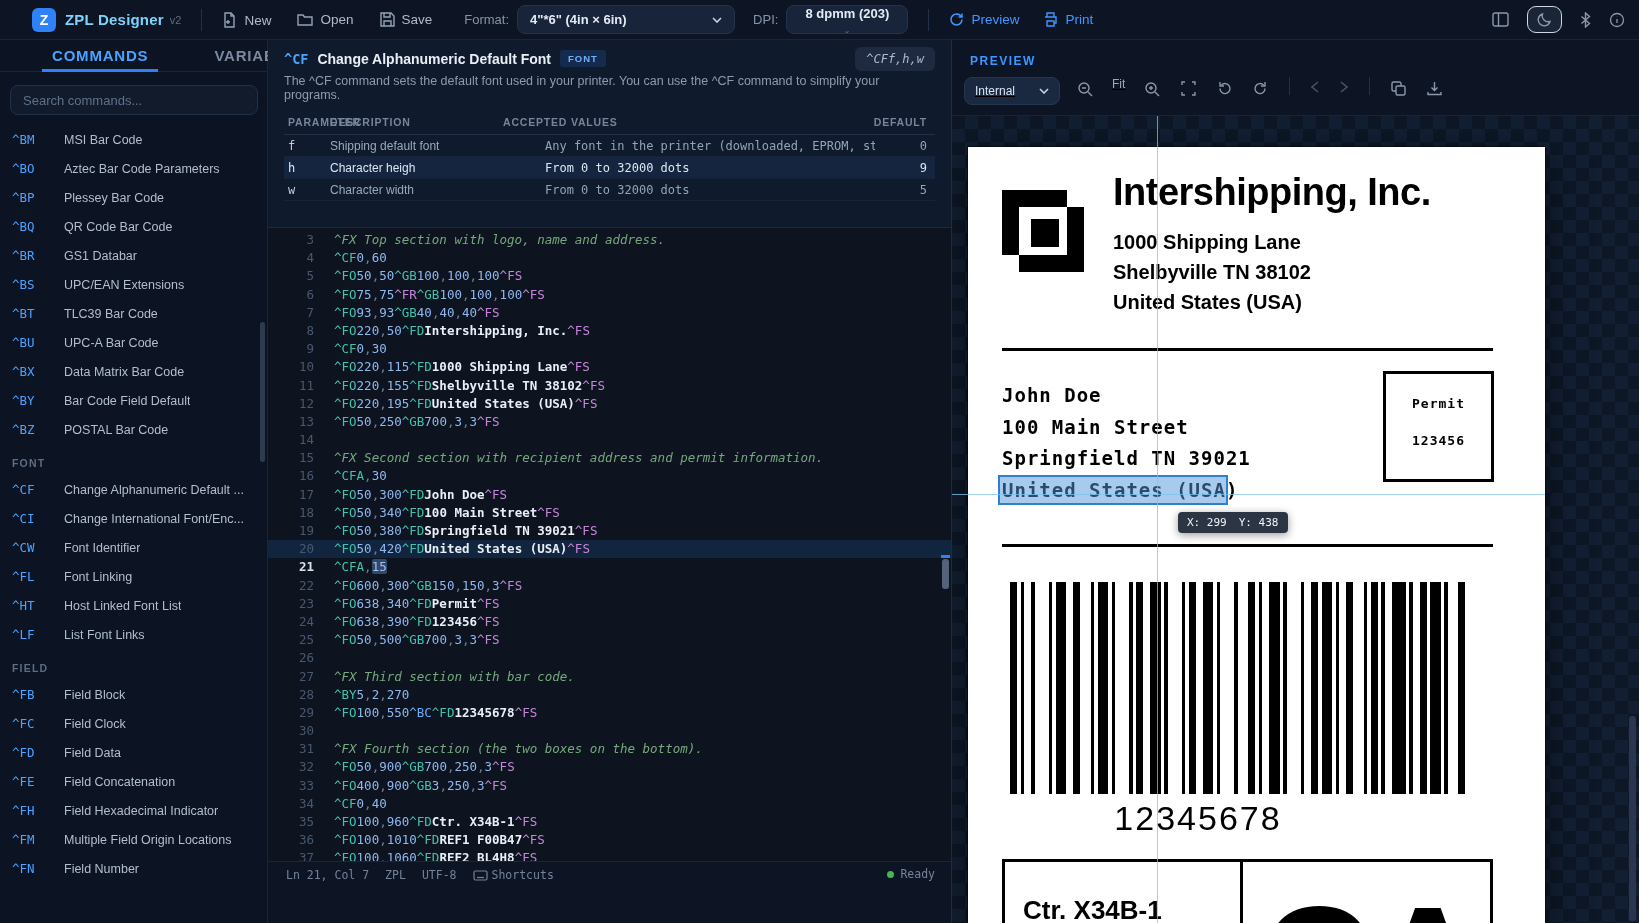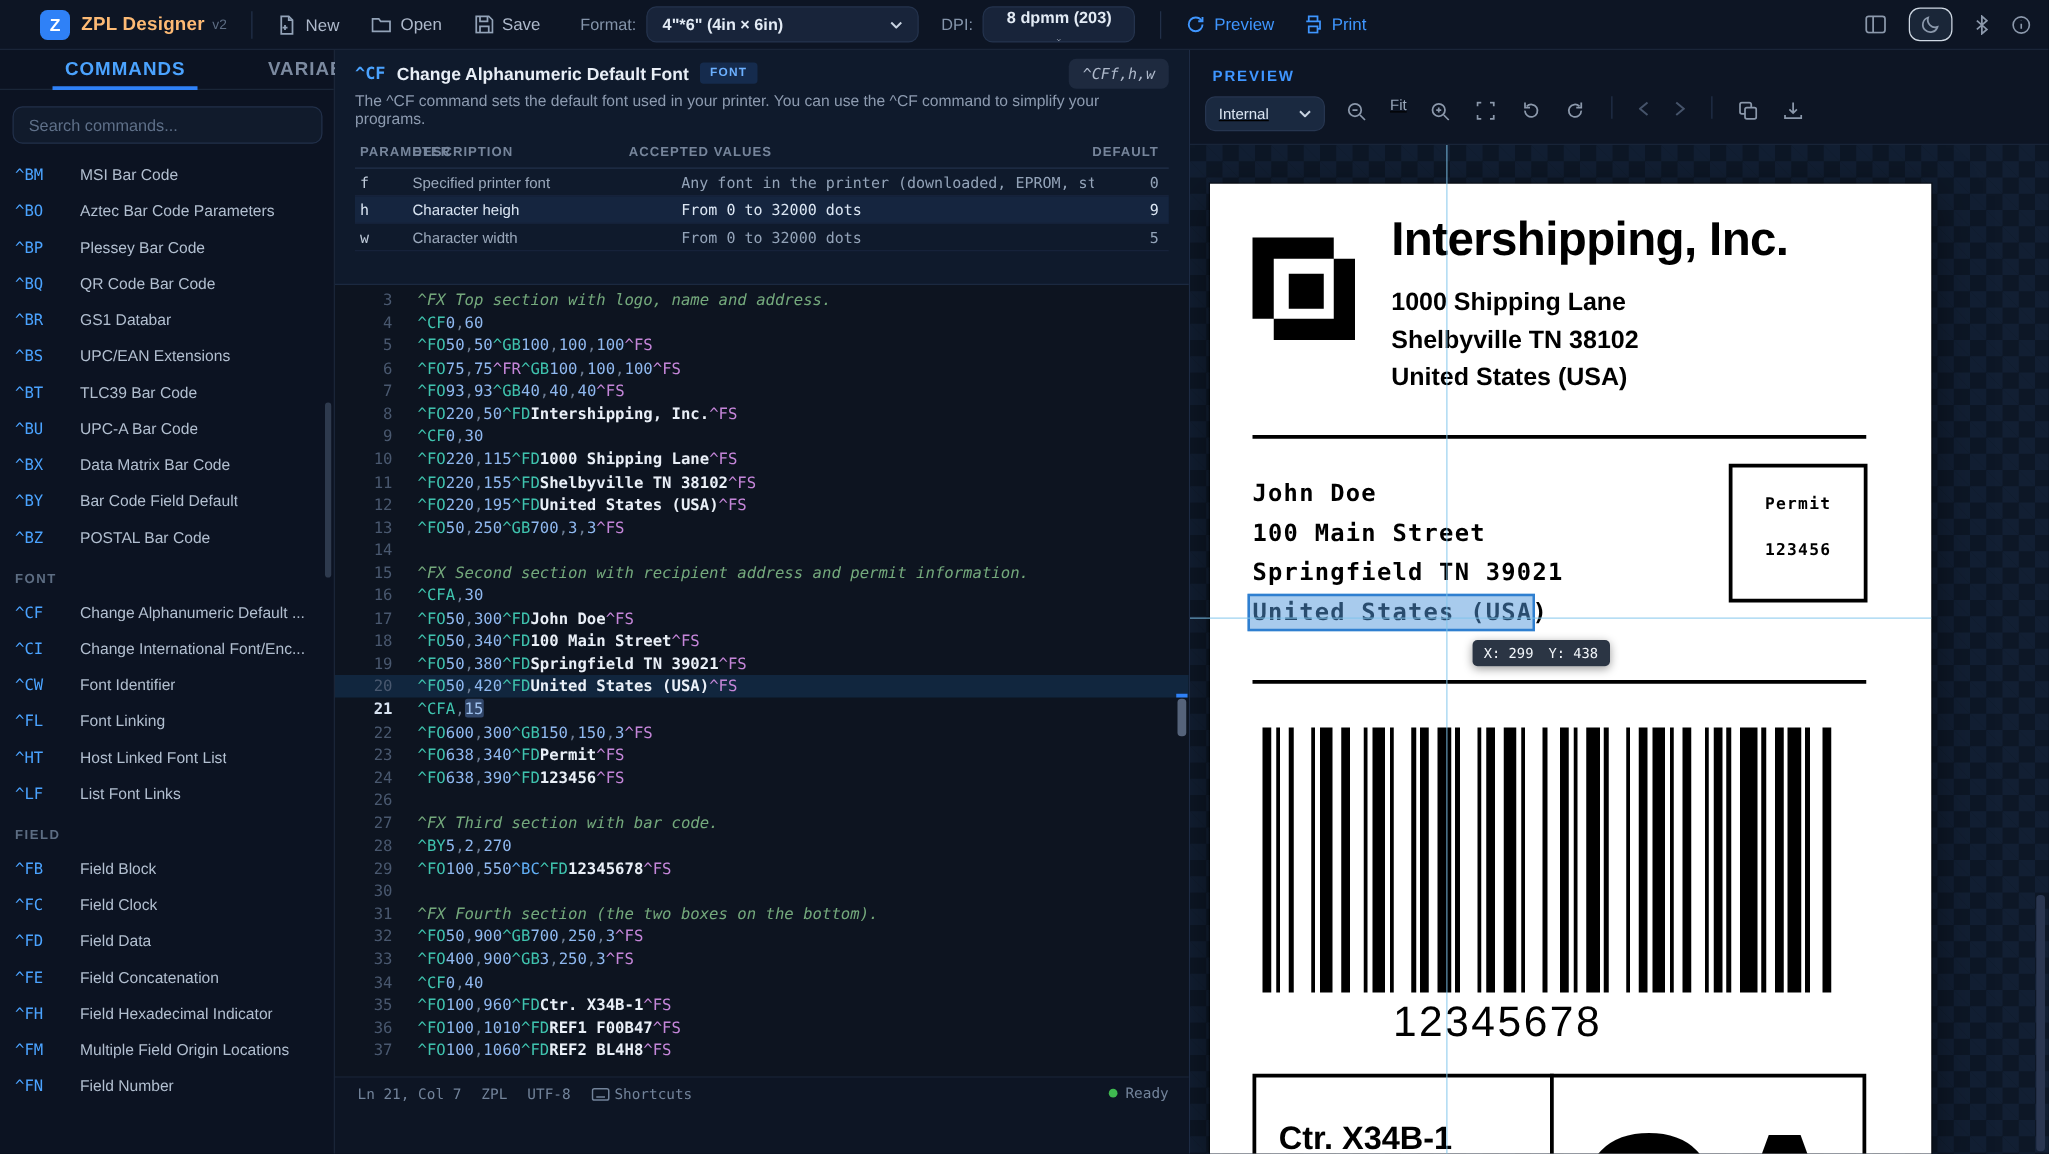--- a/index.html
+++ b/index.html
@@ -5,21 +5,21 @@
   * { margin:0; padding:0; box-sizing:border-box; }
   html,body { width:1639px; height:923px; overflow:hidden; background:#0a101c;
     font-family:"Liberation Sans", sans-serif; }
   .mono { font-family:"DejaVu Sans Mono", monospace; }
 
   
   .topbar { height:40px; background:#0d1524; border-bottom:1px solid #1a2538;
     display:flex; align-items:center; padding:0 14px 0 14px; color:#9aa8bb; }
   .logo-box { width:24px; height:24px; border-radius:6px; background:#2f81f7; color:#fff;
     font-weight:bold; font-size:14px; display:flex; align-items:center; justify-content:center; margin:0 9px 0 18px; }
-  .app-name { color:#fdba74; font-size:15px; font-weight:bold; letter-spacing:.2px; }
+  .app-name { color:#7dd3fc; font-size:15px; font-weight:bold; letter-spacing:.2px; }
   .app-ver { color:#5d6d83; font-size:11px; margin-left:6px; }
   .tb-divider { width:1px; height:22px; background:#223049; margin:0 20px; }
   .tbtn { display:flex; align-items:flex-end; gap:7px; color:#aeb9cb; font-size:13.5px;
     cursor:pointer; margin-right:26px; background:none; border:none; }
   .tbtn svg { stroke:#93a3b8; }
   .tb-label { font-size:13px; color:#8494aa; margin:0 8px 0 6px; }
   .tb-select { display:flex; align-items:center; justify-content:space-between; gap:10px;
     background:#18243a; border:1px solid #24334d; border-radius:8px; height:29px;
     padding:0 12px; color:#e3ebf5; font-size:13px; font-weight:bold; cursor:pointer; }
   .tb-select.fmt { width:218px; }
@@ -375,21 +375,21 @@
       <div class="doc-table">
         <div class="doc-thead">
           <span class="col-p">PARAMETER</span>
           <span class="col-d">DESCRIPTION</span>
           <span class="col-v">ACCEPTED VALUES</span>
           <span class="col-def" style="text-align:left; padding-left:105px;">DEFAULT</span>
         </div>
         <div id="doc-rows">
             <div class="doc-row">
               <span class="col-p">f</span>
-              <span class="col-d">Specified printer font</span>
+              <span class="col-d">Shipping default font</span>
               <span class="col-v">Any font in the printer (downloaded, EPROM, stor…</span>
               <span class="col-def">0</span>
             </div>
             <div class="doc-row hl">
               <span class="col-p">h</span>
               <span class="col-d">Character heigh</span>
               <span class="col-v">From 0 to 32000 dots</span>
               <span class="col-def">9</span>
             </div>
             <div class="doc-row">
@@ -487,20 +487,24 @@
         </div>
         <div class="line">
           <span class="gutter">23</span>
           <span class="code"><span class="tk-k">^FO</span><span class="tk-n">638</span><span class="tk-p">,</span><span class="tk-n">340</span><span class="tk-k">^FD</span><span class="tk-d">Permit</span><span class="tk-f">^FS</span></span>
         </div>
         <div class="line">
           <span class="gutter">24</span>
           <span class="code"><span class="tk-k">^FO</span><span class="tk-n">638</span><span class="tk-p">,</span><span class="tk-n">390</span><span class="tk-k">^FD</span><span class="tk-d">123456</span><span class="tk-f">^FS</span></span>
         </div>
         <div class="line">
+          <span class="gutter">25</span>
+          <span class="code"><span class="tk-k">^FO</span><span class="tk-n">50</span><span class="tk-p">,</span><span class="tk-n">500</span><span class="tk-k">^GB</span><span class="tk-n">700</span><span class="tk-p">,</span><span class="tk-n">3</span><span class="tk-p">,</span><span class="tk-n">3</span><span class="tk-f">^FS</span></span>
+        </div>
+        <div class="line">
           <span class="gutter">26</span>
           <span class="code"></span>
         </div>
         <div class="line">
           <span class="gutter">27</span>
           <span class="code"><span class="tk-c">^FX Third section with bar code.</span></span>
         </div>
         <div class="line">
           <span class="gutter">28</span>
           <span class="code"><span class="tk-k">^BY</span><span class="tk-n">5</span><span class="tk-p">,</span><span class="tk-n">2</span><span class="tk-p">,</span><span class="tk-n">270</span></span>

